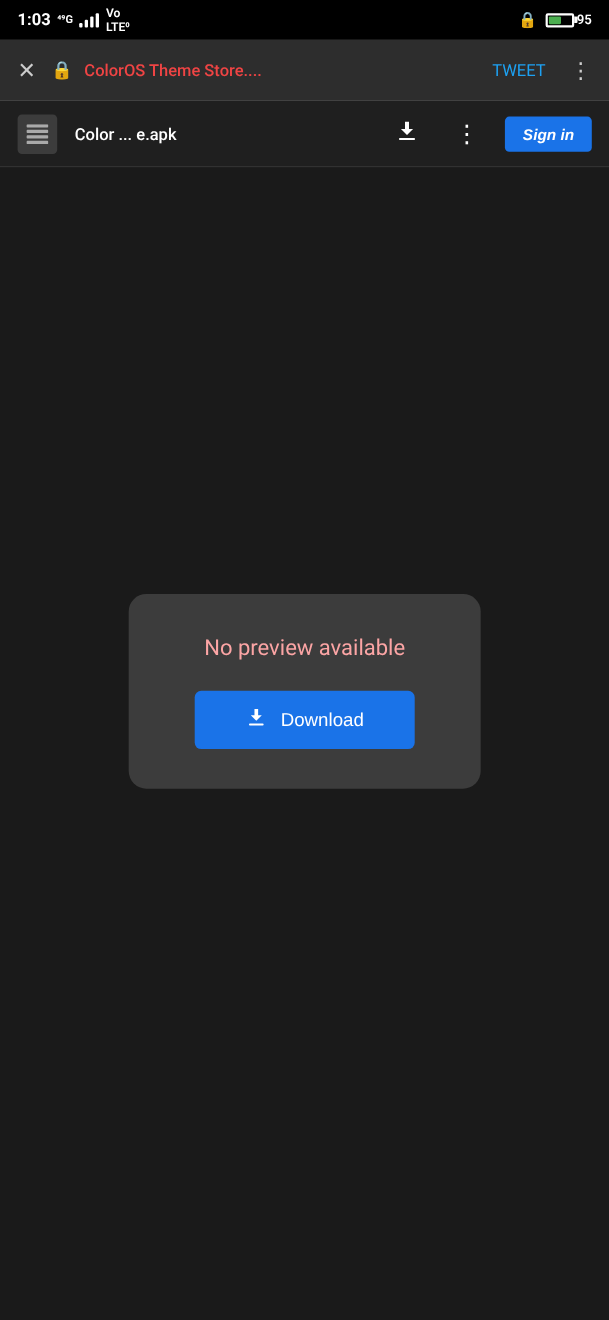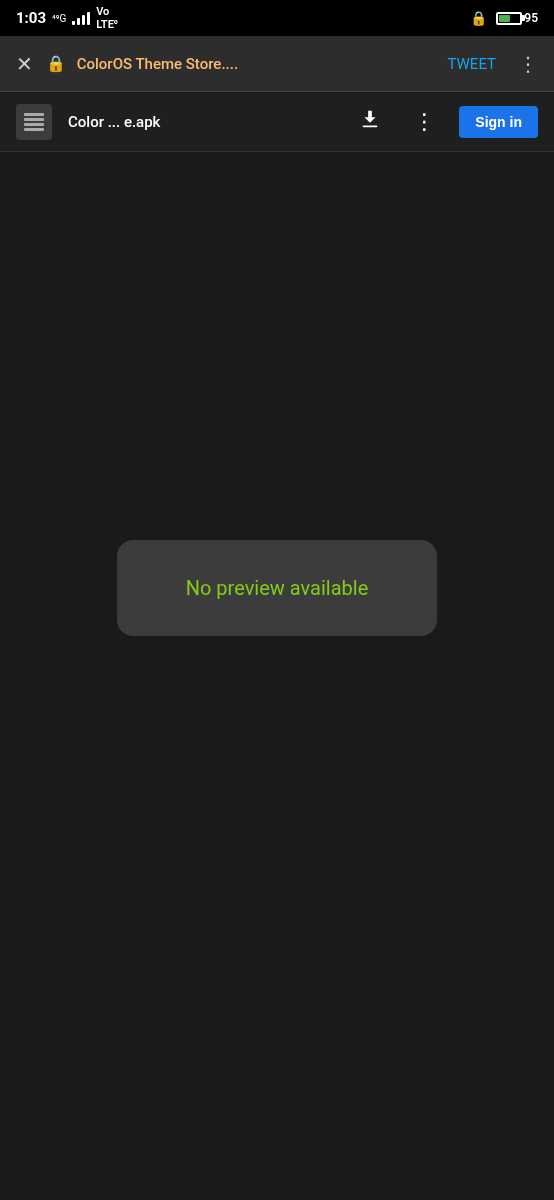--- a/index.html
+++ b/index.html
@@ -41,21 +41,21 @@
       gap: 2px;
       height: 14px;
     }
     .signal-bar {
       width: 3px;
       background: #fff;
       border-radius: 1px;
     }
     .signal-4g {
       font-size: 10px;
-      font-weight: 400;
+      font-weight: 700;
       color: #fff;
     }
     .status-right {
       display: flex;
       align-items: center;
       gap: 8px;
     }
     .battery-container {
       display: flex;
       align-items: center;
@@ -112,21 +112,21 @@
     .lock-green {
       color: #4CAF50;
       font-size: 16px;
     }
     .url-section {
       flex: 1;
       display: flex;
       flex-direction: column;
     }
     .site-title {
-      color: #fdba74;
+      color: #ef4444;
       font-size: 15px;
       font-weight: 500;
       white-space: nowrap;
       overflow: hidden;
       text-overflow: ellipsis;
     }
     .url-text {
       color: #4CAF50;
       font-size: 12px;
     }
@@ -185,20 +185,21 @@
     }
     .sign-in-btn {
       background: #1a73e8;
       color: #fff;
       border: none;
       border-radius: 4px;
       padding: 8px 16px;
       font-size: 14px;
       font-weight: 600;
       cursor: pointer;
+      font-style: italic;
     }
 
     
     .main-content {
       background: #1a1a1a;
       flex: 1;
       display: flex;
       align-items: center;
       justify-content: center;
       position: absolute;
@@ -217,21 +218,21 @@
       flex-direction: column;
       align-items: center;
       gap: 28px;
       width: 320px;
       position: absolute;
       top: 380px;
       left: 50%;
       transform: translateX(-50%);
     }
     .no-preview-text {
-      color: #84cc16;
+      color: #fca5a5;
       font-size: 20px;
       font-weight: 400;
       text-align: center;
     }
     .download-btn {
       background: #1a73e8;
       color: #fff;
       border: none;
       border-radius: 6px;
       padding: 14px 32px;
@@ -301,14 +302,23 @@
     </svg>
   </span>
   <span class="header-more-dots">⋮</span>
   <button class="sign-in-btn">Sign in</button>
 </div>
 
 <div class="main-content">
 
   <div class="preview-card">
     <span class="no-preview-text">No preview available</span>
+    <button class="download-btn">
+      <span class="download-arrow">
+        <svg width="20" height="20" viewBox="0 0 24 24" fill="white" xmlns="http://www.w3.org/2000/svg">
+          <path d="M12 16L6 10h4V3h4v7h4l-6 6z"></path>
+          <rect x="4" y="19" width="16" height="2" rx="1" fill="white"></rect>
+        </svg>
+      </span>
+      <span>Download</span>
+    </button>
   </div>
 </div>
 
 </body></html>

